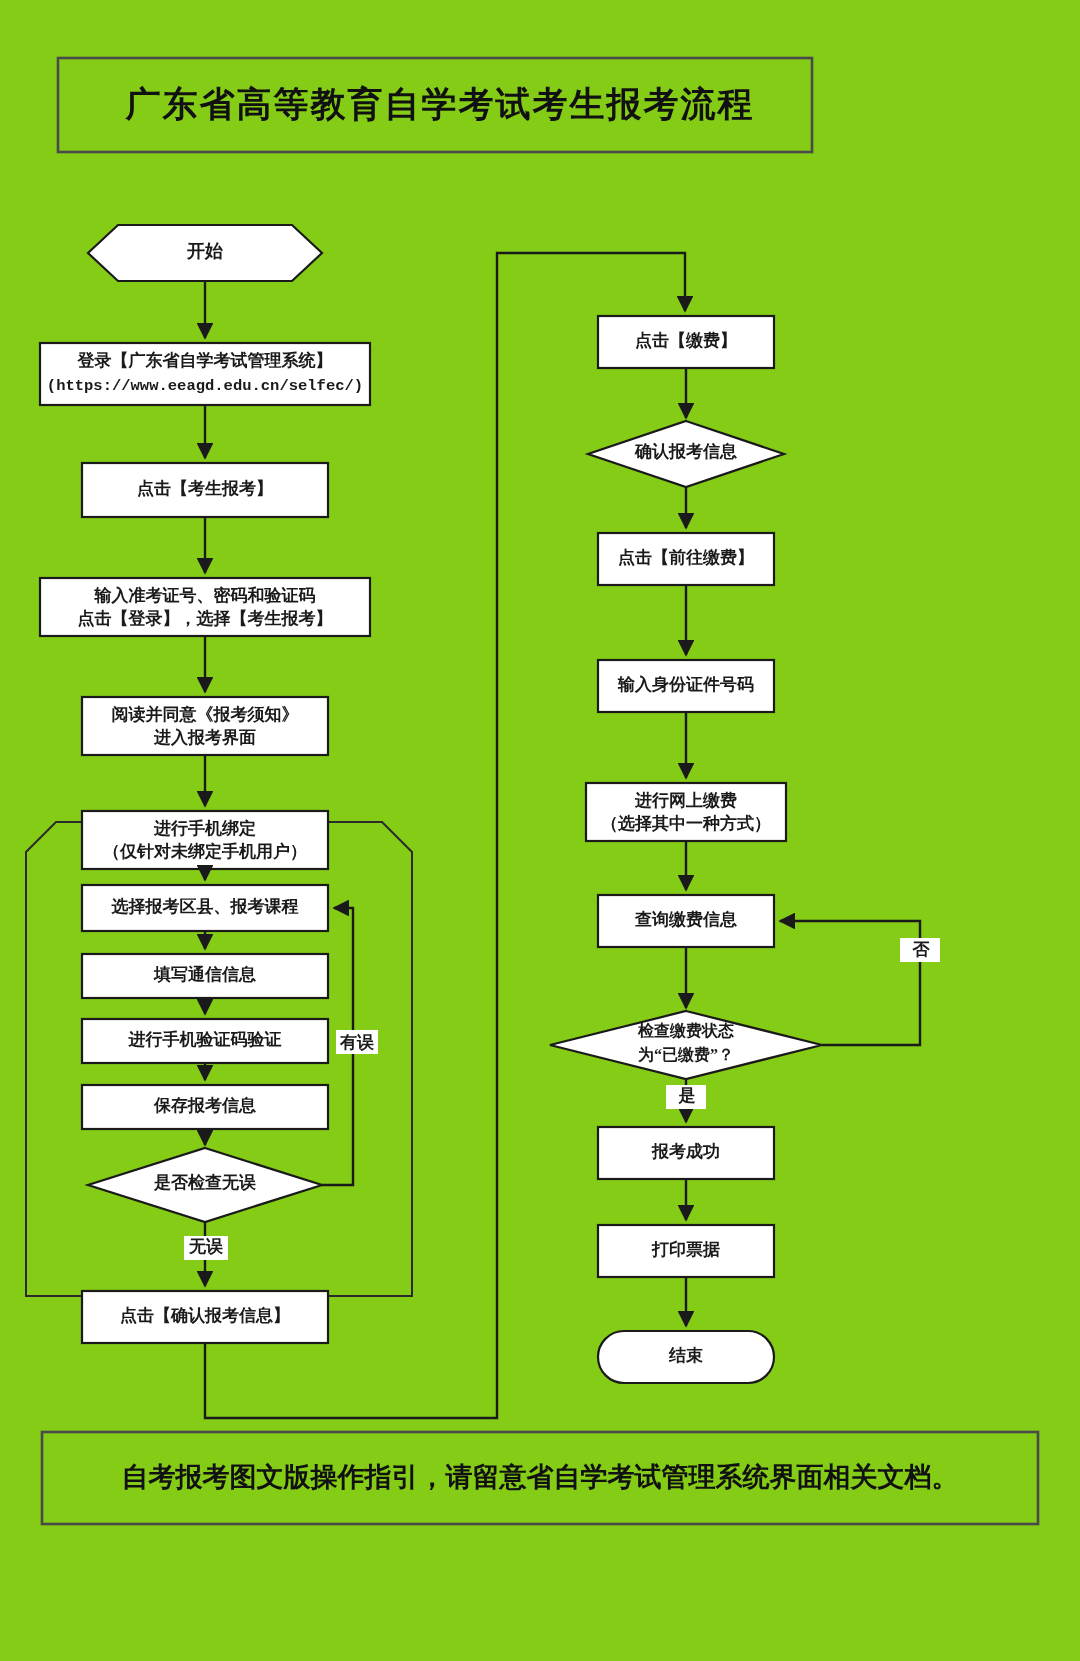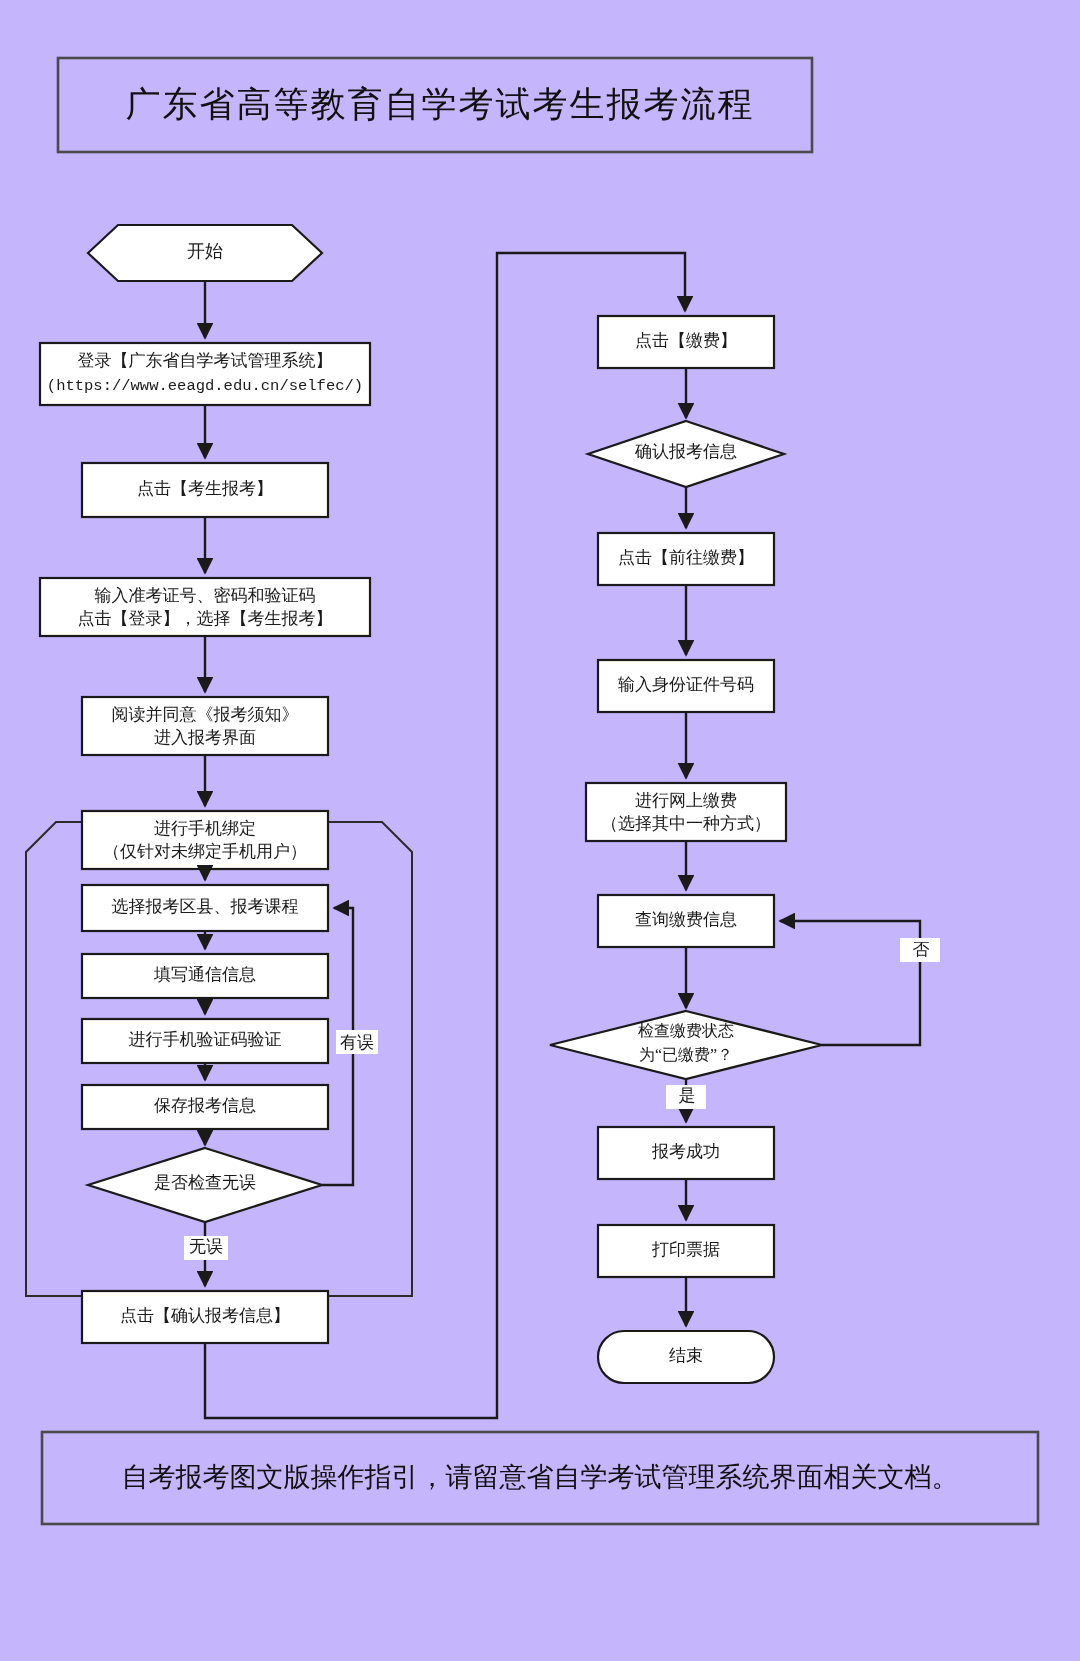--- a/index.html
+++ b/index.html
@@ -1,17 +1,17 @@
 <!DOCTYPE html>
 <html><head>
 <meta charset="utf-8">
 <style>
   html,body{margin:0;padding:0;background:#ffffff;}
   body{font-family:"Liberation Serif","DejaVu Serif",serif;}
-  #page{position:relative;width:1080px;height:1661px;background:#c4b5fd;overflow:hidden;}
+  #page{position:relative;width:1080px;height:1661px;background:#84cc16;overflow:hidden;font-weight:bold;}
   #flow{position:absolute;left:0;top:0;width:1080px;height:1661px;}
   .node-text{font-family:"Liberation Serif","DejaVu Serif",serif;fill:#1a1a1a;text-anchor:middle;dominant-baseline:middle;}
   .t18{font-size:18px;}
   .t17{font-size:17px;}
   .t16{font-size:16px;}
   .mono{font-family:"Liberation Mono","DejaVu Sans Mono",monospace;font-size:15.5px;}
   .title-text{font-size:35px;letter-spacing:2px;fill:#111;}
   .footer-text{font-size:27px;fill:#111;}
   .shape{fill:#ffffff;stroke:#1a1a1a;stroke-width:2.2;}
   .conn{stroke:#1a1a1a;stroke-width:2.4;fill:none;}

